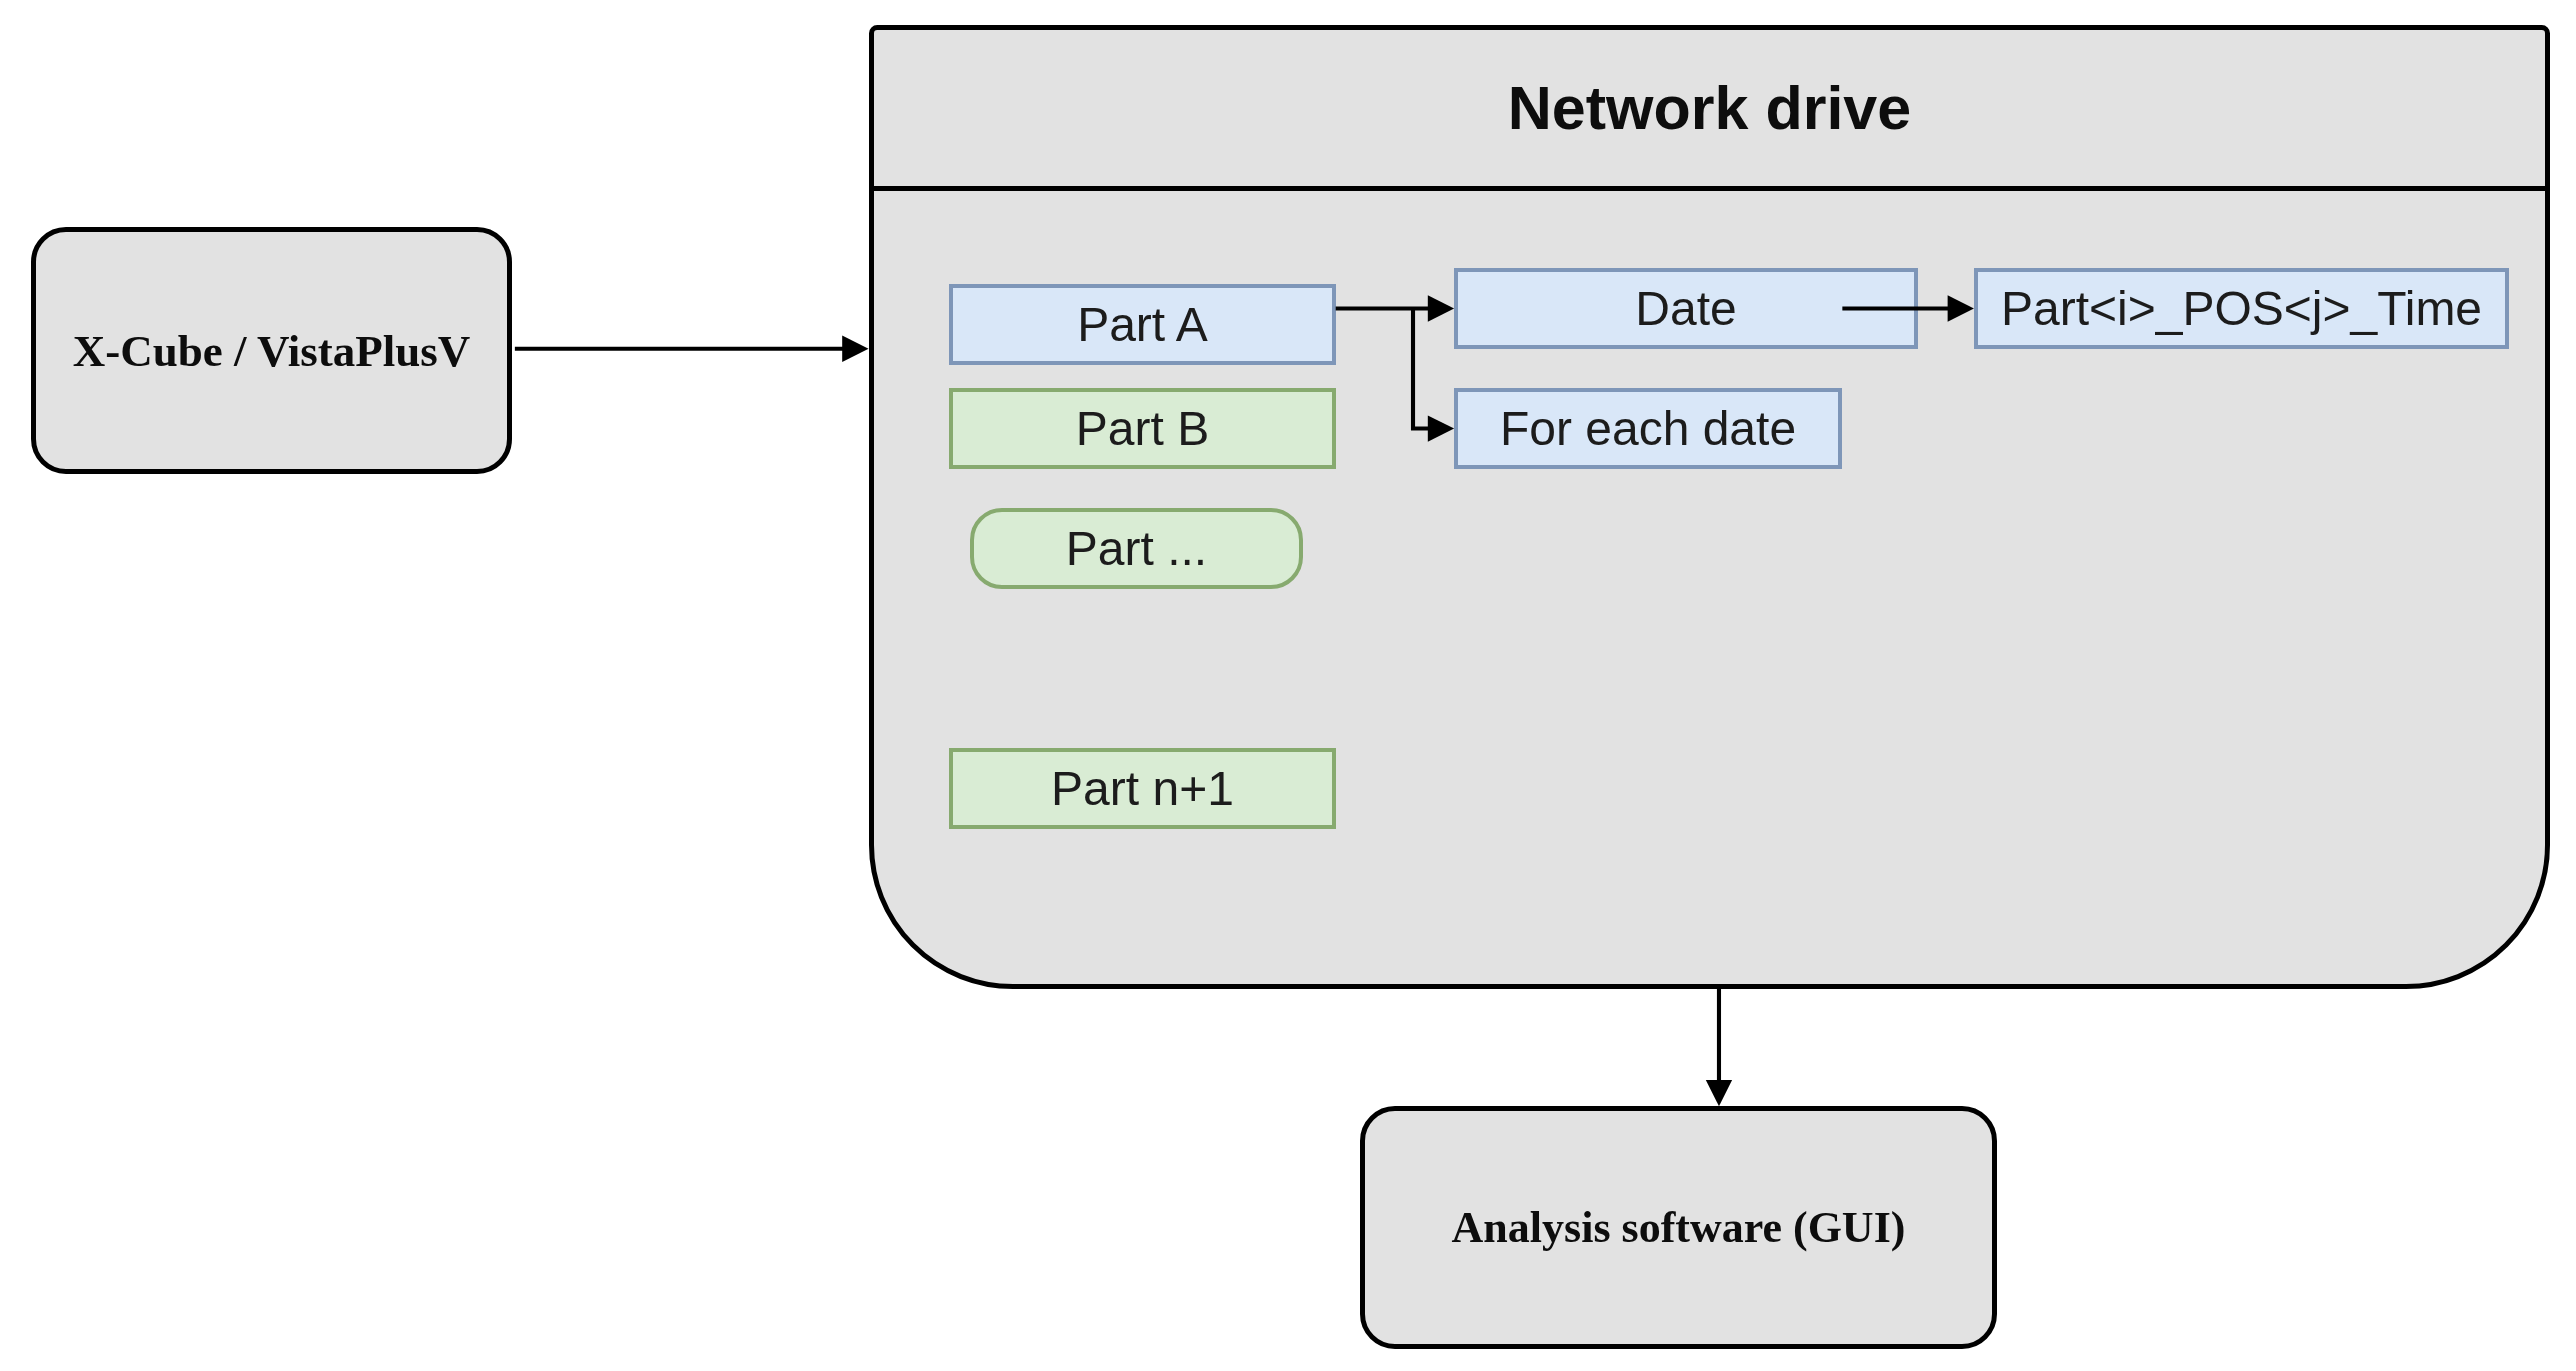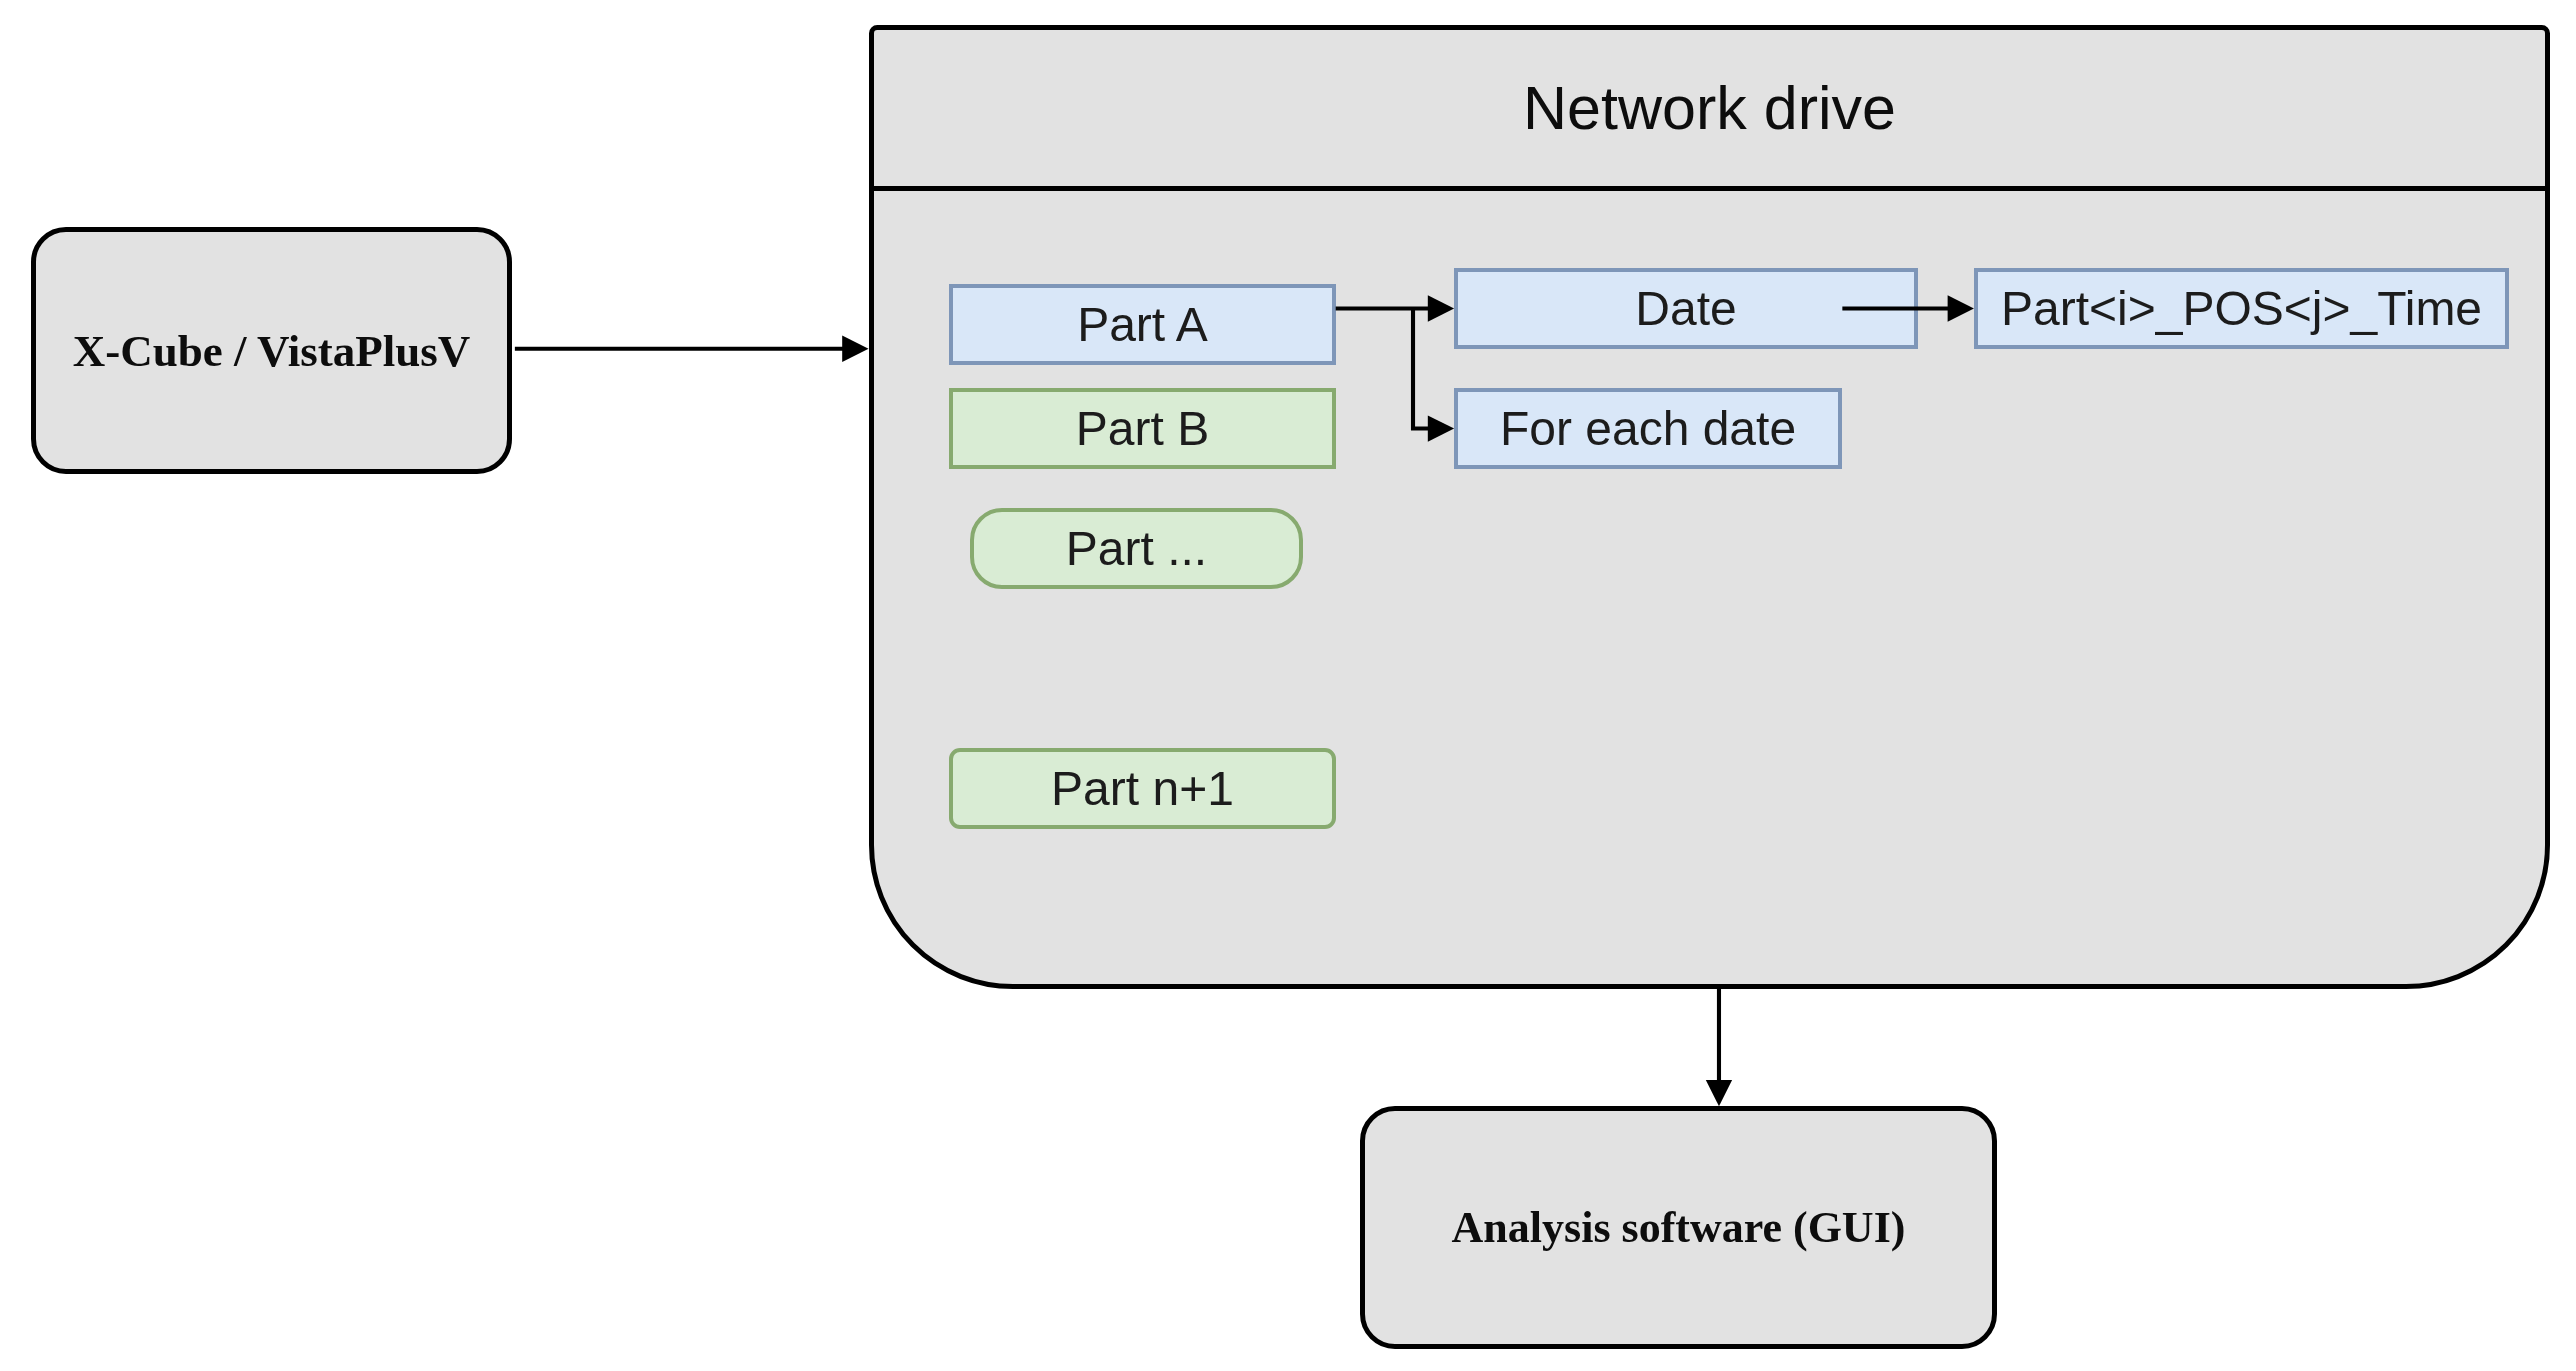--- a/index.html
+++ b/index.html
@@ -40,21 +40,21 @@
     border: 5px solid #000000;
     border-radius: 8.2px 8.2px 144px 144px;
   }
   .container-header {
     box-sizing: border-box;
     height: 161px;
     border-bottom: 5px solid #000000;
     display: flex;
     align-items: center;
     justify-content: center;
-    font-weight: normal;
+    font-weight: bold;
     font-size: 61px;
     color: #0d0d0d;
   }
   .box-blue {
     background: #d9e7f8;
     border: 4.1px solid #7e96b8;
     font-size: 48px;
     color: #1c1c1c;
   }
   .box-green {
@@ -97,21 +97,21 @@
 
   <div class="node box-blue" style="left:949px; top:268px; width:387px; height:81px;margin-top:16px;">
     <span>Part A</span>
   </div>
   <div class="node box-green" style="left:949px; top:388px; width:387px; height:81px;">
     <span>Part B</span>
   </div>
   <div class="node box-green" style="left:970px; top:508px; width:333px; height:81px;border-radius:32px;">
     <span>Part ...</span>
   </div>
-  <div class="node box-green" style="left:949px; top:748px; width:387px; height:81px;border-radius:11px;">
+  <div class="node box-green" style="left:949px; top:748px; width:387px; height:81px;">
     <span>Part n+1</span>
   </div>
 
   <div class="node box-blue" style="left:1454px; top:268px; width:464px; height:81px;">
     <span>Date</span>
   </div>
   <div class="node box-blue" style="left:1454px; top:388px; width:388px; height:81px;">
     <span>For each date</span>
   </div>
 

